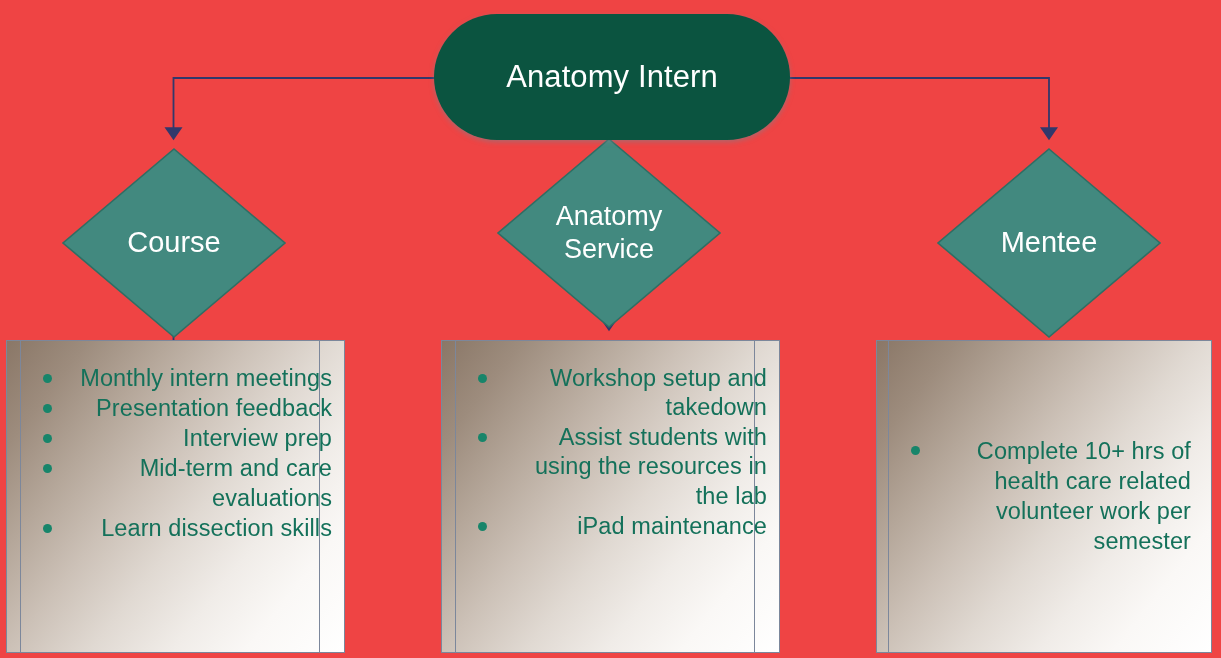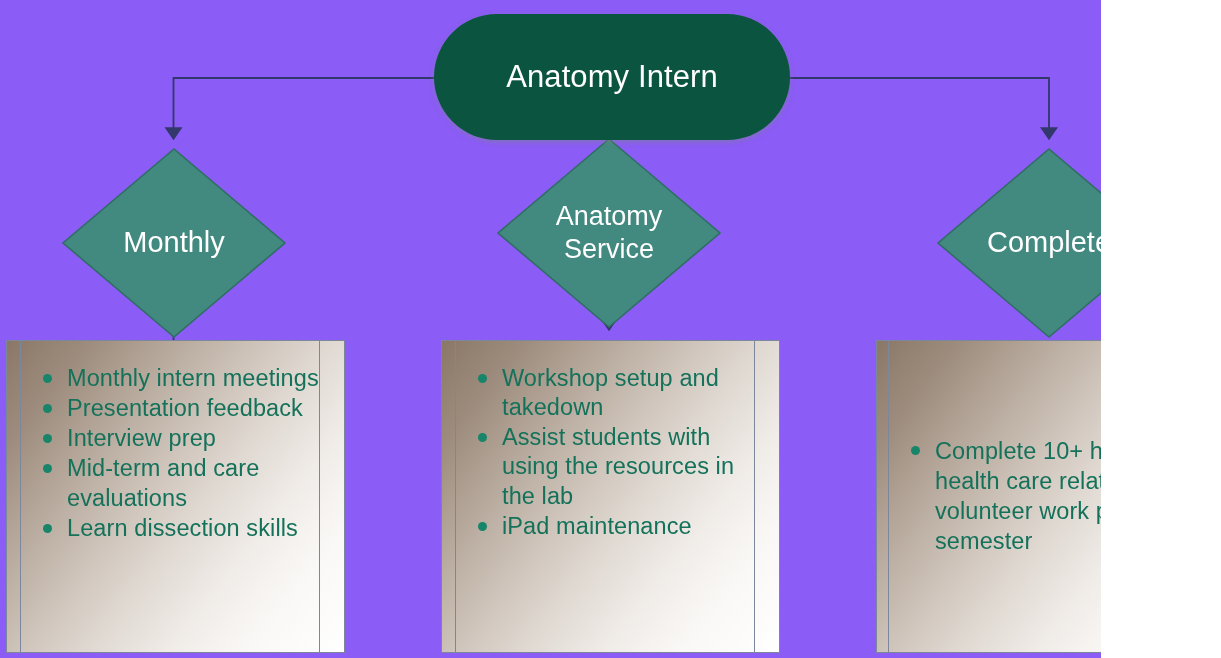--- a/index.html
+++ b/index.html
@@ -5,23 +5,23 @@
   html, body {
     margin: 0;
     padding: 0;
     background: #ffffff;
   }
   body {
     font-family: "Liberation Sans", sans-serif;
   }
   #canvas {
     position: relative;
-    width: 1101px;
+    width: 1221px;
     height: 658px;
-    background: #8b5cf6;
+    background: #ef4444;
     overflow: hidden;
   }
 
   
   #connectors {
     position: absolute;
     left: 0;
     top: 0;
     width: 1221px;
     height: 658px;
@@ -138,20 +138,21 @@
                            justify-content: center; padding-left: 20px; padding-right: 20px; }
 
   .bullets li {
     position: relative;
     padding-left: 38px;
     margin-bottom: 1px;
     color: #14715A;
     font-size: 23.5px;
     line-height: 1.24;
     letter-spacing: 0.1px;
+    text-align: right;
   }
   .list-box.b3 .bullets li { font-size: 23.5px; line-height: 1.28; }
 
   .bullets li::before {
     content: "";
     position: absolute;
     left: 14px;
     top: 10px;
     width: 9px;
     height: 9px;
@@ -189,42 +190,42 @@
     <div class="root-label">
       <span>Anatomy Intern</span><br>
     </div>
   </div>
 
   <div class="diamond-wrap d1">
     <svg class="diamond-shape" viewBox="0 0 228 194">
       <polygon points="114,3 225,97 114,191 3,97" fill="#42897F" stroke="#2F6E64" stroke-width="1.6"></polygon>
     </svg>
     <div class="diamond-label">
-      <span>Monthly</span>
+      <span>Course</span>
     </div>
   </div>
 
   <div class="diamond-wrap d2">
     <svg class="diamond-shape" viewBox="0 0 228 194">
       <polygon points="114,3 225,97 114,191 3,97" fill="#42897F" stroke="#2F6E64" stroke-width="1.6"></polygon>
     </svg>
     <div class="diamond-label">
       <div>
         <span>Anatomy</span><br>
         <span>Service</span>
       </div>
     </div>
   </div>
 
   <div class="diamond-wrap d3">
     <svg class="diamond-shape" viewBox="0 0 228 194">
       <polygon points="114,3 225,97 114,191 3,97" fill="#42897F" stroke="#2F6E64" stroke-width="1.6"></polygon>
     </svg>
     <div class="diamond-label">
-      <span>Complete</span>
+      <span>Mentee</span>
     </div>
   </div>
 
   <div class="list-box b1">
     <div class="rule left"></div>
     <div class="rule right"></div>
     <ul class="bullets">
       <li>Monthly intern meetings</li>
       <li>Presentation feedback</li>
       <li>Interview prep</li>

